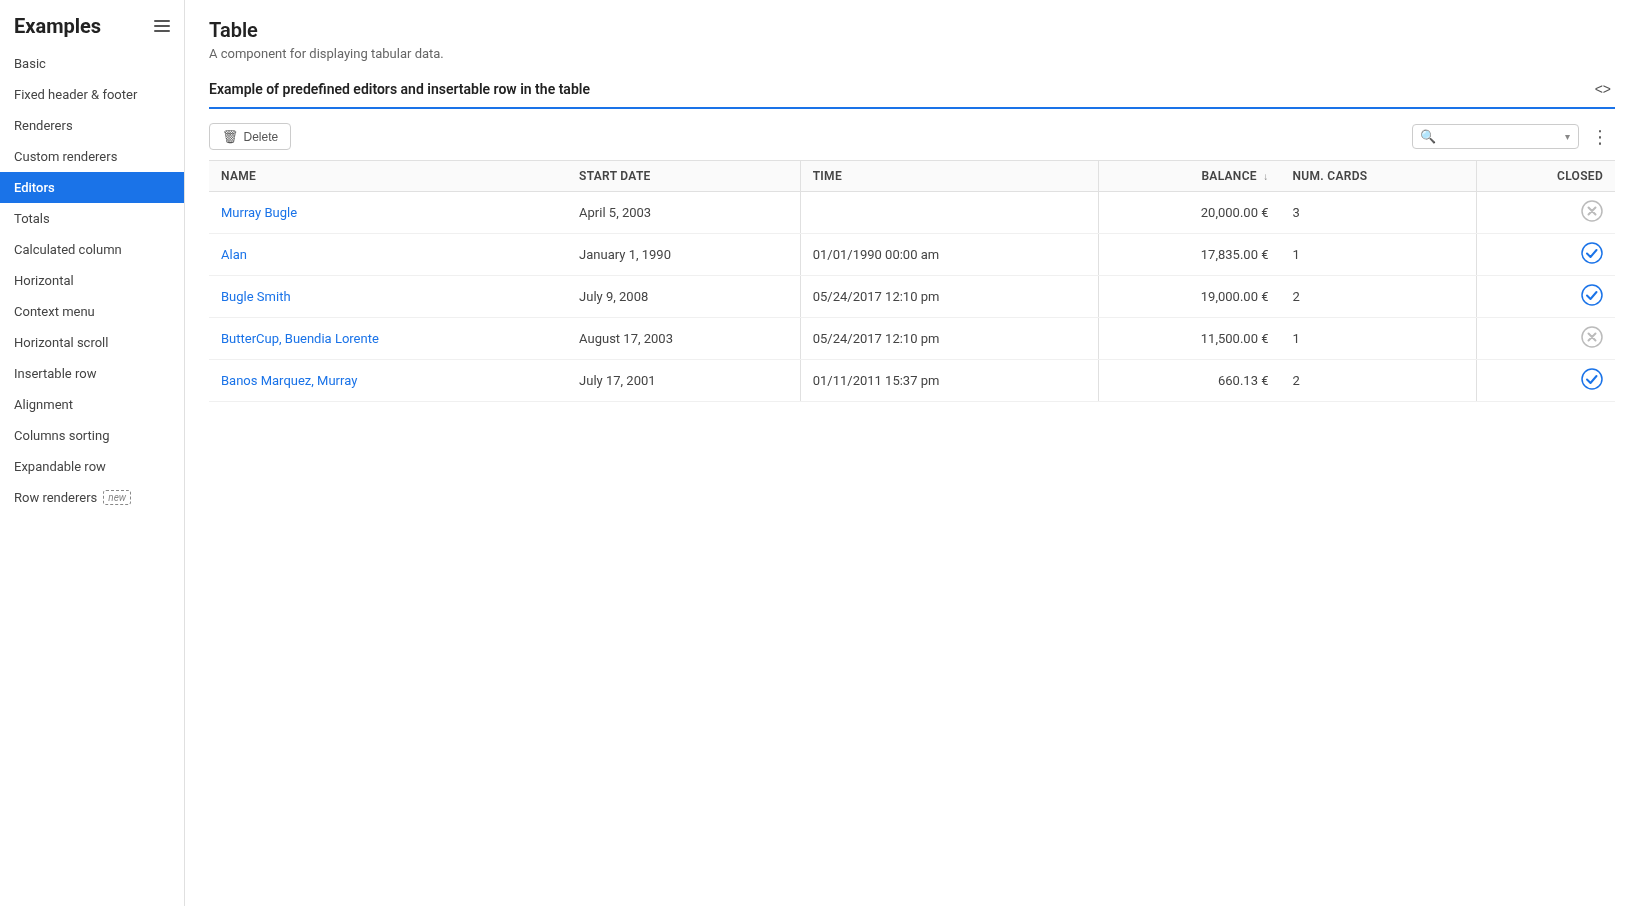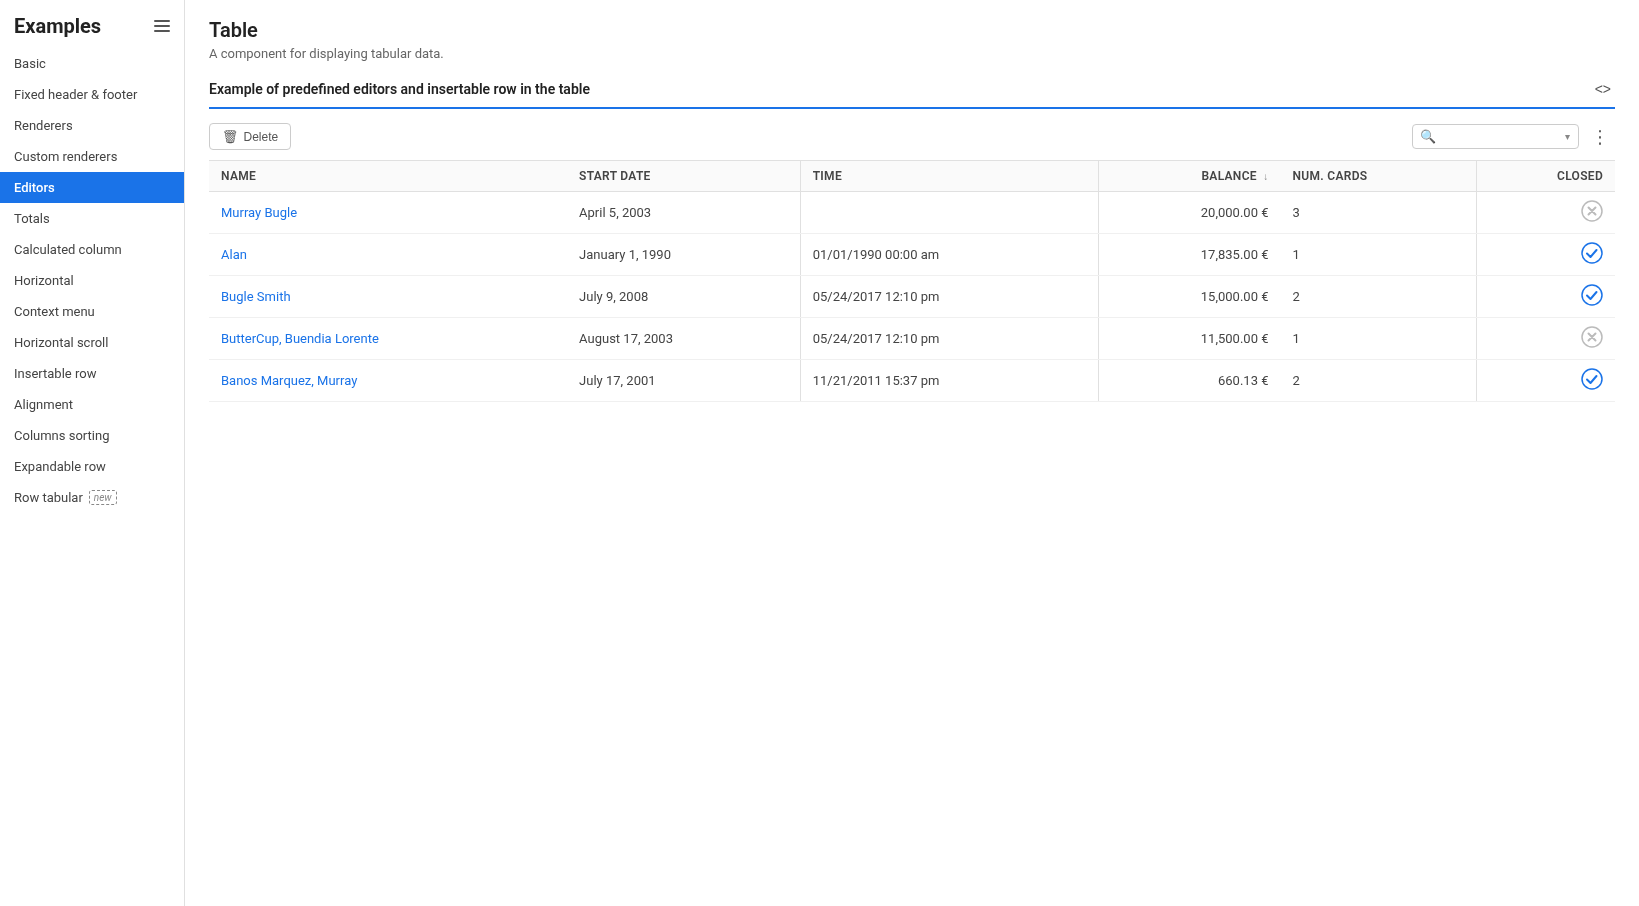--- a/index.html
+++ b/index.html
@@ -295,21 +295,21 @@
       <div class="sidebar-item">
         <span>Alignment</span>
       </div>
       <div class="sidebar-item">
         <span>Columns sorting</span>
       </div>
       <div class="sidebar-item">
         <span>Expandable row</span>
       </div>
       <div class="sidebar-item">
-        <span>Row tabular</span>
+        <span>Row renderers</span>
         <span class="new-badge">new</span>
       </div>
     </nav>
 </div>
 
 <div class="main">
   <div class="main-inner">
     <h1 class="page-title">Table</h1>
     <p class="page-subtitle">A component for displaying tabular data.</p>
 
@@ -374,21 +374,21 @@
                 <svg width="22" height="22" viewBox="0 0 22 22">
                   <circle cx="11" cy="11" r="10" fill="none" stroke="#1a73e8" stroke-width="1.5"></circle>
                   <path d="M6 11.5l3.5 3.5 6-7" stroke="#1a73e8" stroke-width="2" fill="none" stroke-linecap="round" stroke-linejoin="round"></path>
                 </svg>
               </span></td>
           </tr>
           <tr>
             <td class="name-cell">Bugle Smith</td>
             <td>July 9, 2008</td>
             <td style="border-left: 1px solid rgb(224, 224, 224);">05/24/2017 12:10 pm</td>
-            <td style="text-align: right; border-left: 1px solid rgb(224, 224, 224);">15,000.00 €</td>
+            <td style="text-align: right; border-left: 1px solid rgb(224, 224, 224);">19,000.00 €</td>
             <td>2</td>
             <td style="border-left: 1px solid rgb(224, 224, 224); text-align: right;"><span class="status-icon status-check" style="color: rgb(26, 115, 232);">
                 <svg width="22" height="22" viewBox="0 0 22 22">
                   <circle cx="11" cy="11" r="10" fill="none" stroke="#1a73e8" stroke-width="1.5"></circle>
                   <path d="M6 11.5l3.5 3.5 6-7" stroke="#1a73e8" stroke-width="2" fill="none" stroke-linecap="round" stroke-linejoin="round"></path>
                 </svg>
               </span></td>
           </tr>
           <tr>
             <td class="name-cell">ButterCup, Buendia Lorente</td>
@@ -399,21 +399,21 @@
             <td style="border-left: 1px solid rgb(224, 224, 224); text-align: right;"><span class="status-icon status-cross">
                 <svg width="22" height="22" viewBox="0 0 22 22">
                   <circle cx="11" cy="11" r="10" fill="none" stroke="#bbb" stroke-width="1.5"></circle>
                   <path d="M7.5 7.5l7 7M14.5 7.5l-7 7" stroke="#bbb" stroke-width="2" fill="none" stroke-linecap="round"></path>
                 </svg>
               </span></td>
           </tr>
           <tr>
             <td class="name-cell">Banos Marquez, Murray</td>
             <td>July 17, 2001</td>
-            <td style="border-left: 1px solid rgb(224, 224, 224);">11/21/2011 15:37 pm</td>
+            <td style="border-left: 1px solid rgb(224, 224, 224);">01/11/2011 15:37 pm</td>
             <td style="text-align: right; border-left: 1px solid rgb(224, 224, 224);">660.13 €</td>
             <td>2</td>
             <td style="border-left: 1px solid rgb(224, 224, 224); text-align: right;"><span class="status-icon status-check" style="color: rgb(26, 115, 232);">
                 <svg width="22" height="22" viewBox="0 0 22 22">
                   <circle cx="11" cy="11" r="10" fill="none" stroke="#1a73e8" stroke-width="1.5"></circle>
                   <path d="M6 11.5l3.5 3.5 6-7" stroke="#1a73e8" stroke-width="2" fill="none" stroke-linecap="round" stroke-linejoin="round"></path>
                 </svg>
               </span></td>
           </tr>
         </tbody>

